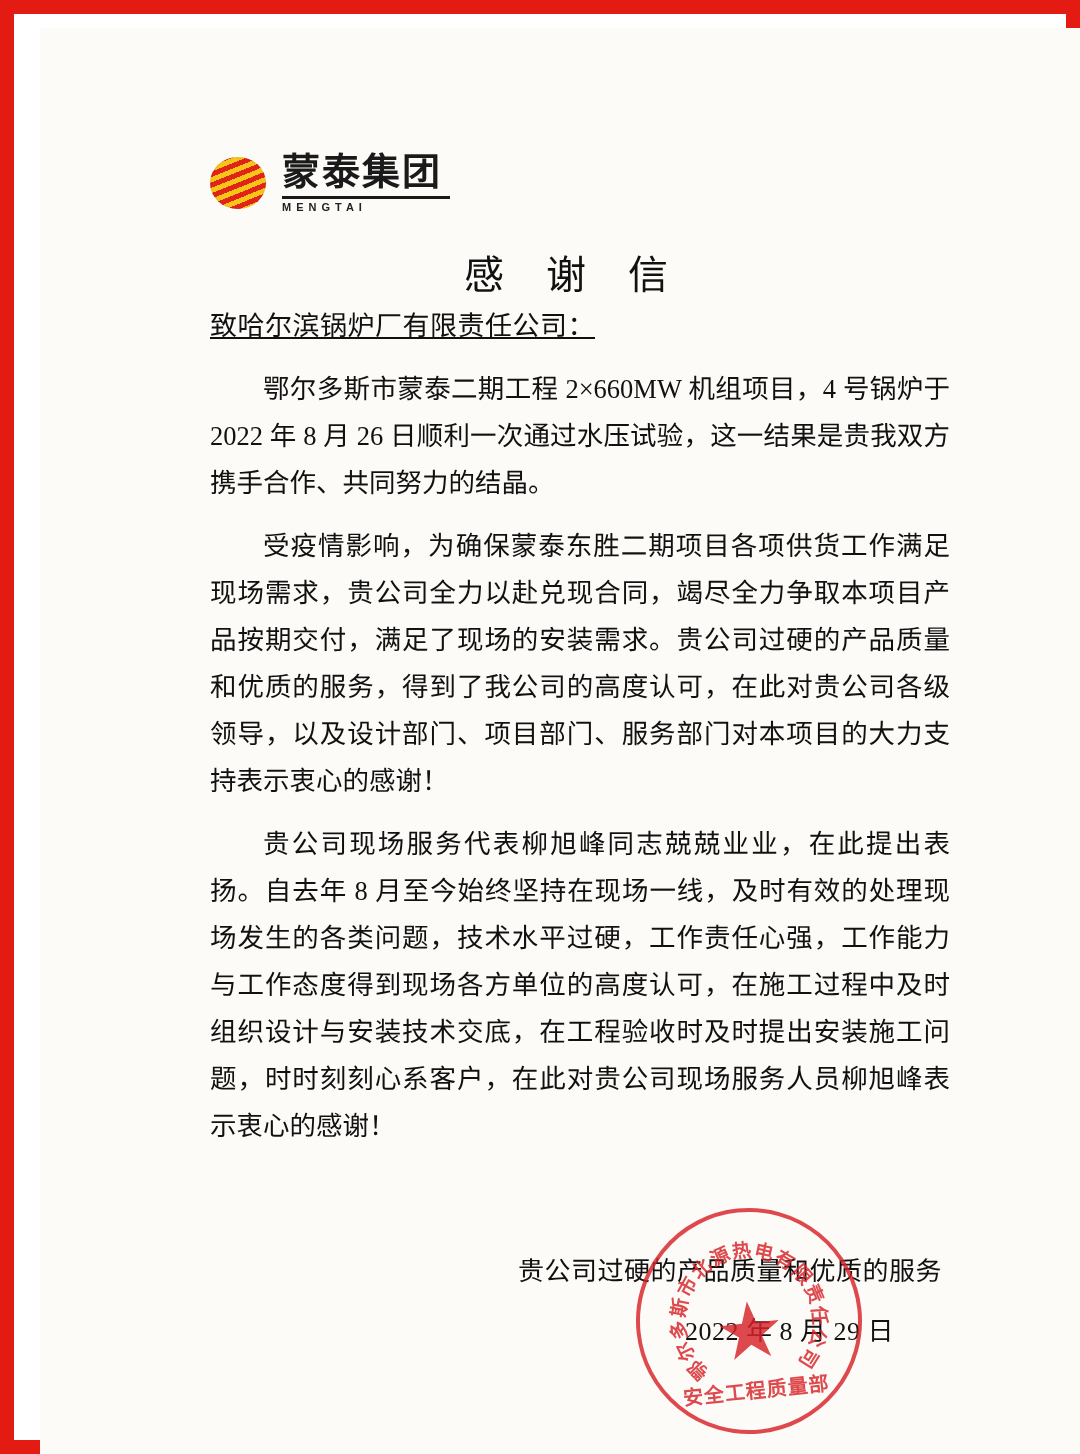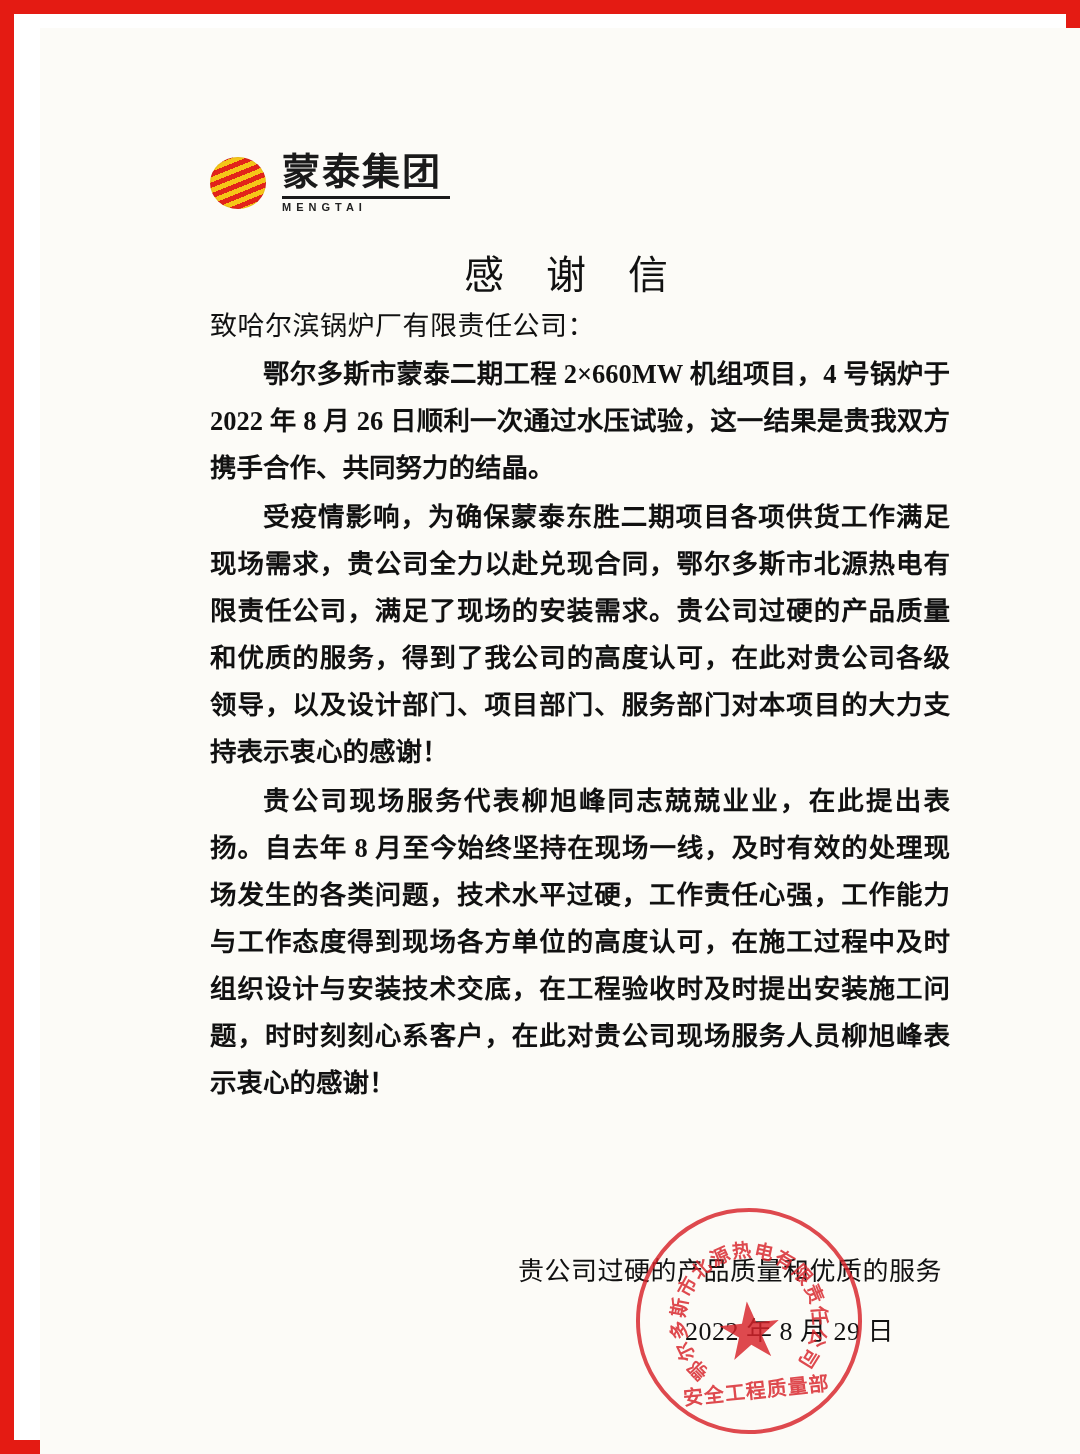--- a/index.html
+++ b/index.html
@@ -123,38 +123,38 @@
   }
 
   
   .salutation {
     position: absolute;
     left: 170px;
     top: 276px;
     font-size: 27px;
     color: #111;
     letter-spacing: 0.5px;
+    text-decoration: underline;
   }
 
   
   .body-text {
     position: absolute;
     left: 170px;
     top: 322px;
     width: 740px;
     font-size: 26.5px;
     line-height: 47px;
     color: #111;
     text-align: justify;
     text-justify: inter-ideograph;
   }
   .body-text p {
-    margin: 1px 0 2px 0;
+    margin: 16px 0 2px 0;
     text-indent: 2em;
-    font-weight: bold;
   }
 
   
   .signature {
     position: absolute;
     right: 150px;
     top: 1222px;
     text-align: left;
     font-size: 26px;
     color: #111;
@@ -247,21 +247,21 @@
           <div class="logo-en">MENGTAI</div>
         </div>
       </div>
 
       <div class="letter-title">感 谢 信</div>
 
       <div class="salutation">致哈尔滨锅炉厂有限责任公司：</div>
 
       <div class="body-text">
         <p>鄂尔多斯市蒙泰二期工程 2×660MW 机组项目，4 号锅炉于 2022 年 8 月 26 日顺利一次通过水压试验，这一结果是贵我双方携手合作、共同努力的结晶。</p>
-        <p>受疫情影响，为确保蒙泰东胜二期项目各项供货工作满足现场需求，贵公司全力以赴兑现合同，鄂尔多斯市北源热电有限责任公司，满足了现场的安装需求。贵公司过硬的产品质量和优质的服务，得到了我公司的高度认可，在此对贵公司各级领导，以及设计部门、项目部门、服务部门对本项目的大力支持表示衷心的感谢！</p>
+        <p>受疫情影响，为确保蒙泰东胜二期项目各项供货工作满足现场需求，贵公司全力以赴兑现合同，竭尽全力争取本项目产品按期交付，满足了现场的安装需求。贵公司过硬的产品质量和优质的服务，得到了我公司的高度认可，在此对贵公司各级领导，以及设计部门、项目部门、服务部门对本项目的大力支持表示衷心的感谢！</p>
         <p>贵公司现场服务代表柳旭峰同志兢兢业业，在此提出表扬。自去年 8 月至今始终坚持在现场一线，及时有效的处理现场发生的各类问题，技术水平过硬，工作责任心强，工作能力与工作态度得到现场各方单位的高度认可，在施工过程中及时组织设计与安装技术交底，在工程验收时及时提出安装施工问题，时时刻刻心系客户，在此对贵公司现场服务人员柳旭峰表示衷心的感谢！</p>
       </div>
 
       <div class="signature">贵公司过硬的产品质量和优质的服务</div>
       <div class="sign-date">2022 年 8 月 29 日</div>
 
       <div class="stamp">
         <div class="ring-text">
             <span style="transform: rotate(-128deg) translate(-50%, -86px) rotate(0deg);">鄂</span>
             <span style="transform: rotate(-109.714deg) translate(-50%, -86px) rotate(0deg);">尔</span>

